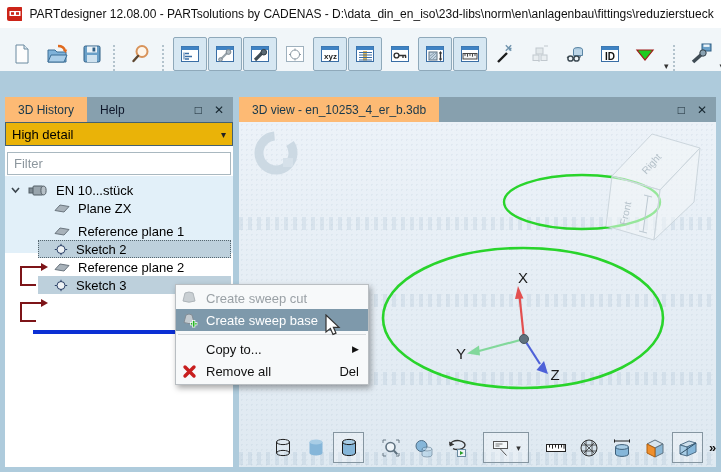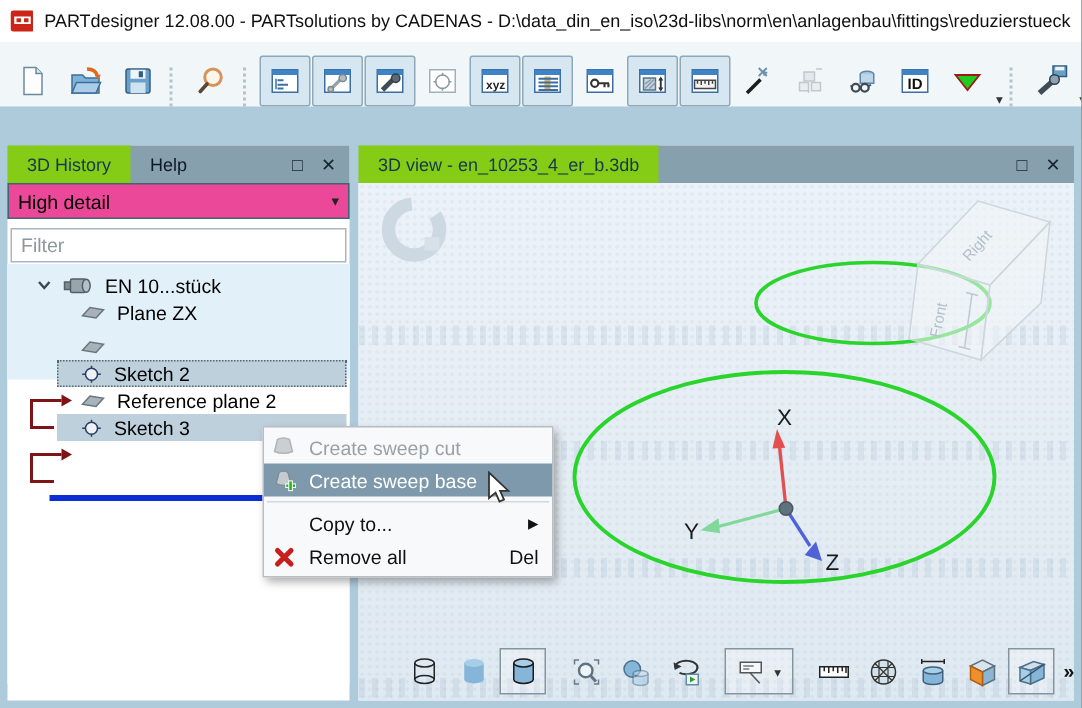--- a/index.html
+++ b/index.html
@@ -17,36 +17,36 @@
   .tbtn.disabled{opacity:.55;}
   .tsep{width:5px;height:26px;border-left:2px dotted #b3c3cd;margin:0 3px;flex:none;}
   .caret{font-size:9px;color:#333;margin-left:1px;}
   
   .workspace{position:absolute;top:93px;left:0;right:0;bottom:0;background:#aecbdc;}
   .panel{position:absolute;background:#fff;}
   .left-panel{left:5px;top:4px;width:228px;bottom:5px;}
   .view-panel{left:239px;top:4px;right:5px;bottom:5px;}
   .phead{height:25px;background:#87a0ae;display:flex;align-items:stretch;font-size:12px;}
   .ptab{display:flex;align-items:center;padding:0 13px;cursor:default;}
-  .ptab.active{background:#84cc16;color:#17384c;}
+  .ptab.active{background:#fdba74;color:#17384c;}
   .ptab.inactive{color:#0f172a;}
   .pbtns{margin-left:auto;display:flex;align-items:center;gap:12px;padding:0 9px;color:#16262f;font-size:12px;}
   .pbtns span{cursor:default;}
   
-  .combo{height:22px;border:1px solid #45616f;display:flex;align-items:center;padding:0 6px;font-size:13px;background:#ec4899;color:#000;}
+  .combo{height:22px;border:1px solid #45616f;display:flex;align-items:center;padding:0 6px;font-size:13px;background:#eab308;color:#000;}
   .combo .arrow{margin-left:auto;font-size:10px;color:#222;}
   .filter-wrap{padding:6px 2px 0;}
   input.filter{width:100%;box-sizing:border-box;height:23px;border:1px solid #a9b8c0;font-size:13px;padding:0 6px;color:#444;background:#fff;outline:none;}
   input.filter::placeholder{color:#8d979e;}
   .tree{position:relative;margin-top:1px;height:280px;font-size:13px;color:#000;overflow:hidden;background:#fff;}
   .hl-band{position:absolute;top:0;left:0;right:0;height:77px;background:#e2f0f9;}
   .trow{height:18px;display:flex;align-items:center;position:relative;}
   .trow .lbl{position:relative;z-index:2;padding:0 3px;white-space:nowrap;}
   .trow .ticon{position:relative;z-index:2;margin-right:5px;flex:none;}
-  .d-part{padding-left:19px;margin-top:5px;}
+  .d-part{padding-left:5px;margin-top:5px;}
   .d-plane{padding-left:49px;}
   .d-sketch{padding-left:49px;}
   .gap-top{margin-top:5px;}
   .selbg{position:absolute;left:33px;right:2px;top:0;bottom:0;background:#bdd0dc;z-index:1;}
   .selbg.focus{border:1px dotted #55666f;box-sizing:border-box;}
   .expander{margin-right:7px;flex:none;position:relative;z-index:2;}
   .blue-line{position:absolute;left:28px;top:154px;width:145px;height:4px;background:#0b2fd4;}
   .conn{position:absolute;left:0;top:0;z-index:3;pointer-events:none;}
   
   .ctx{position:absolute;left:175px;top:284px;width:192px;background:#f7f9fa;border:1px solid #b9bec2;box-shadow:2px 3px 6px rgba(0,0,0,.35);font-size:13px;padding:2px 0;z-index:50;}
@@ -282,20 +282,21 @@
           <svg class="ticon" width="16" height="10">
             <polygon points="1,7.5 6,2 15,3.5 10,9" fill="#a8b2ba" stroke="#6a757e"></polygon>
           </svg>
           <span class="lbl">Plane ZX</span>
         </div>
 
         <div class="trow d-plane gap-top">
           <svg class="ticon" width="16" height="10">
             <polygon points="1,7.5 6,2 15,3.5 10,9" fill="#a8b2ba" stroke="#6a757e"></polygon>
           </svg>
+          <span class="lbl">Reference plane 1</span>
         </div>
 
         <div class="trow d-sketch">
           <div class="selbg focus"></div>
           <svg class="ticon" width="14" height="13">
             <circle cx="7" cy="6.5" r="4" fill="#eef2f5" stroke="#2a3f66"></circle>
             <path d="M7 .8v2M7 10.2v2M.8 6.5h2M11.2 6.5h2" stroke="#2a3f66"></path>
           </svg>
           <span class="lbl">Sketch 2</span>
         </div>

